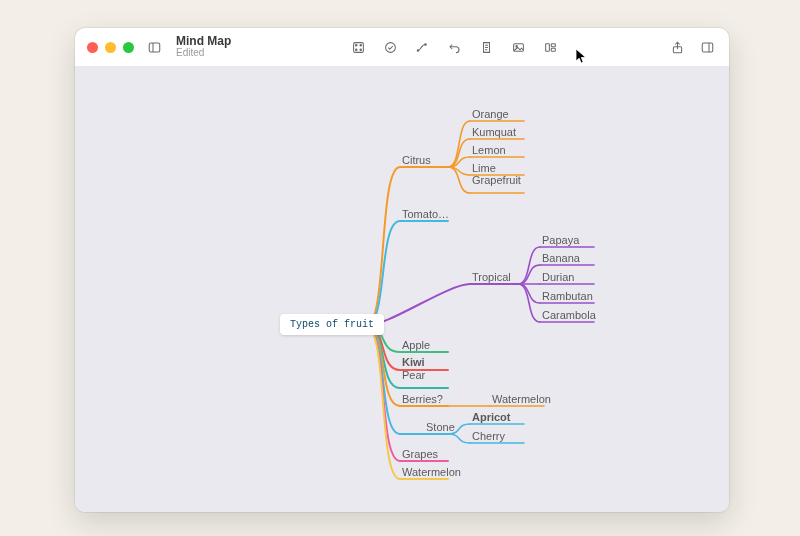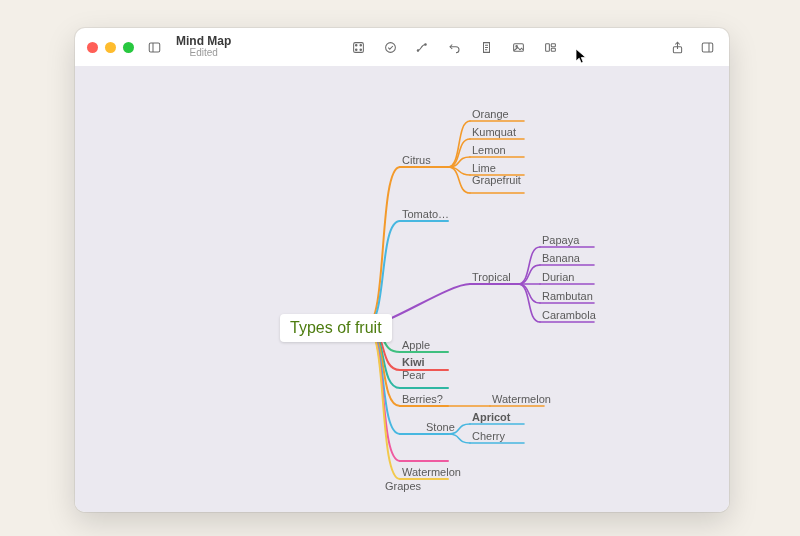--- a/index.html
+++ b/index.html
@@ -1,31 +1,31 @@
 <!DOCTYPE html>
 <html><head>
 <meta charset="utf-8">
 <style>
   html,body{margin:0;padding:0;background:#f3efe8;font-family:-apple-system,"Helvetica Neue",Arial,sans-serif;font-size:12px;color:#4a4a4a;}
   .stage{width:800px;height:536px;position:relative;}
   .window{position:absolute;left:75px;top:28px;width:654px;height:484px;background:#fff;border-radius:10px;box-shadow:0 10px 30px rgba(0,0,0,.15),0 0 0 1px rgba(0,0,0,.06);overflow:hidden;}
-  .titlebar{height:38px;display:flex;align-items:center;gap:10px;padding:0 12px;border-bottom:1px solid #ececec;text-align:center;}
+  .titlebar{height:38px;display:flex;align-items:center;gap:10px;padding:0 12px;border-bottom:1px solid #ececec;}
   .traffic{display:flex;gap:7px;}
   .dot{width:11px;height:11px;border-radius:50%;}
   .dot.r{background:#ff5f57;} .dot.y{background:#febc2e;} .dot.g{background:#28c840;}
   .btn{width:20px;height:20px;border-radius:4px;display:flex;align-items:center;justify-content:center;color:#6b6b6b;}
   .btn svg{width:15px;height:15px;stroke:#6b6b6b;stroke-width:1.4;fill:none;}
   .titleblock{line-height:1.05;margin-left:2px;margin-right:10px;}
   .titleblock .t{font-size:12px;font-weight:600;color:#3a3a3a;}
   .titleblock .s{font-size:10px;color:#9a9a9a;}
   .toolbar-center{flex:1;display:flex;gap:12px;justify-content:center;}
   .toolbar-right{display:flex;gap:10px;}
   .canvas{position:absolute;left:0;top:38px;right:0;bottom:0;background:#ebe9f0;}
   .canvas svg{position:absolute;left:0;top:0;}
-  .root{position:absolute;background:#fff;border-radius:4px;box-shadow:0 1px 3px rgba(0,0,0,.15);padding:5px 10px;font-size:16px;color:#4d7c0f;}
+  .root{position:absolute;background:#fff;border-radius:4px;box-shadow:0 1px 3px rgba(0,0,0,.15);padding:5px 10px;font-size:10px;color:#0c4a6e;font-family:Liberation Mono, monospace;}
   .nodelabel{position:absolute;font-size:11px;color:#5a5a5a;white-space:nowrap;}
   .cursor{position:absolute;left:500px;top:20px;width:12px;height:16px;}
   .cursor svg{width:12px;height:16px;}
 </style>
 </head>
 <body>
 
 <div class="stage">
   <div class="window">
 
@@ -176,21 +176,21 @@
         <span class="nodelabel" style="left: 467px; top: 224px;">Rambutan</span>
         <span class="nodelabel" style="left: 467px; top: 243px;">Carambola</span>
         <span class="nodelabel" style="left: 327px; top: 273px;">Apple</span>
         <span class="nodelabel" style="left: 327px; top: 303px;">Pear</span>
         <span class="nodelabel" style="left: 327px; top: 290px; font-weight: bold;">Kiwi</span>
         <span class="nodelabel" style="left: 327px; top: 327px;">Berries?</span>
         <span class="nodelabel" style="left: 417px; top: 327px;">Watermelon</span>
         <span class="nodelabel" style="left: 327px; top: 355px; margin-left: 24px;">Stone</span>
         <span class="nodelabel" style="left: 397px; top: 345px; font-weight: bold;">Apricot</span>
         <span class="nodelabel" style="left: 397px; top: 364px;">Cherry</span>
-        <span class="nodelabel" style="left: 310px; top: 382px; margin-top: 32px;">Grapes</span>
+        <span class="nodelabel" style="left: 327px; top: 382px;">Grapes</span>
         <span class="nodelabel" style="left: 327px; top: 400px;">Watermelon</span>
       </div>
 
     <div class="cursor">
       <svg viewBox="0 0 12 16">
           <path d="M1 1 L1 13 L4.2 10.2 L6.2 15 L8.2 14.1 L6.3 9.5 L10.5 9.2 Z" fill="#000" stroke="#fff" stroke-width="0.8"></path>
         </svg>
     </div>
 
   </div>

